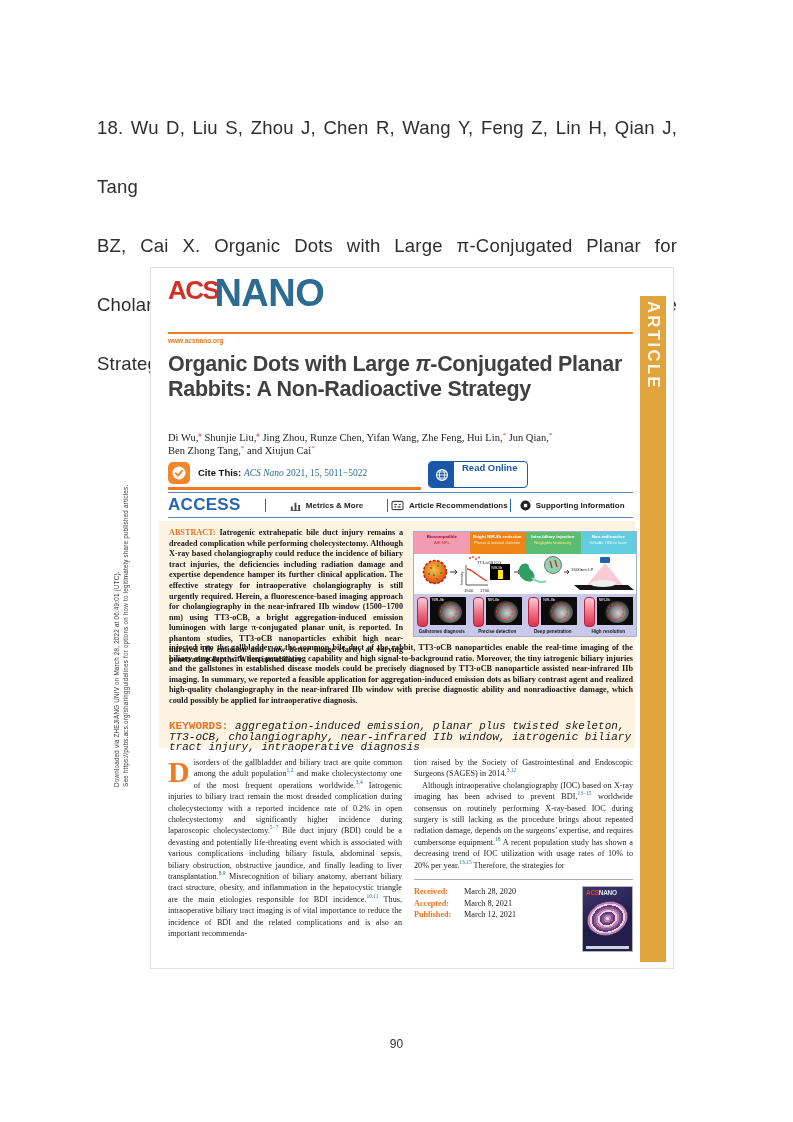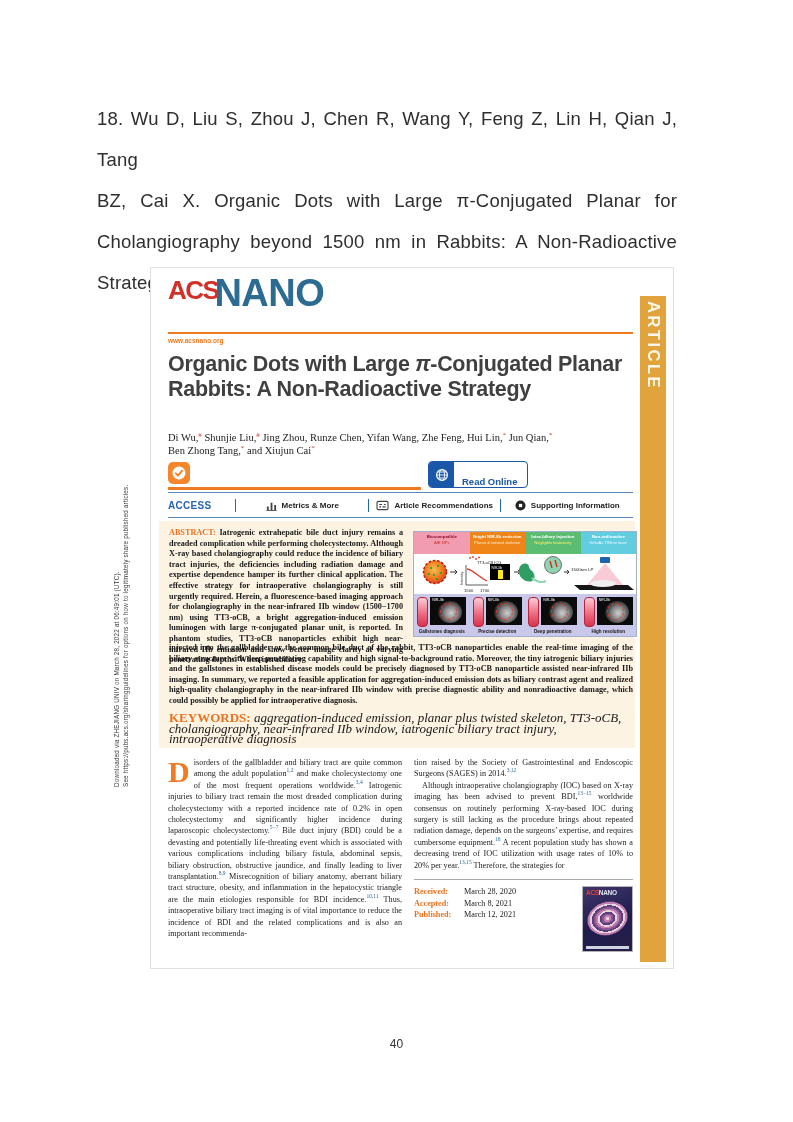--- a/index.html
+++ b/index.html
@@ -1,21 +1,21 @@
 <!DOCTYPE html>
 <html><head>
 <meta charset="utf-8">
 <style>
   html,body{margin:0;padding:0;background:#fff;}
   .page{position:relative;width:793px;height:1122px;background:#ffffff;overflow:hidden;
         font-family:"Liberation Sans",sans-serif;}
 
   
   .citation{position:absolute;left:97px;top:98px;width:580px;color:#2e2e2e;
-            font-size:18.5px;line-height:41px;letter-spacing:.2px;}
+            font-size:18.5px;line-height:59px;letter-spacing:.2px;}
   .cite-line{text-align:justify;text-align-last:justify;white-space:normal;}
   .cite-line:last-child{text-align-last:left;}
 
   
   .vnote{position:absolute;left:112px;top:447px;height:340px;
          writing-mode:vertical-rl;transform:rotate(180deg);
          font-size:6.3px;line-height:9px;color:#3a3a3a;letter-spacing:.2px;}
 
   
   .paper{position:absolute;left:150px;top:267px;width:522px;height:700px;background:#fff;
@@ -40,41 +40,41 @@
 
   .citebar{position:absolute;left:17px;top:193px;width:465px;height:30px;}
   .badge{position:absolute;left:0;top:1px;width:22px;height:22px;background:#f5862c;border-radius:5px;
          display:flex;align-items:center;justify-content:center;}
   .cite-text{position:absolute;left:30px;top:0;height:24px;line-height:24px;font-size:9.5px;
              font-family:"Liberation Sans",sans-serif;color:#111;}
   .cite-text b{font-weight:800;}
   .cite-text .ref{color:#2c6b92;font-family:"Liberation Serif",serif;}
   .cite-underline{position:absolute;left:0;top:26px;width:253px;height:3px;background:#ee7b21;}
   .read-online{position:absolute;left:260px;top:0;height:25px;border:1.5px solid #1a57a8;border-radius:4px;
-               display:flex;align-items:flex-end;background:#fff;overflow:hidden;cursor:pointer;}
+               display:flex;align-items:flex-start;background:#fff;overflow:hidden;cursor:pointer;}
   .ro-icon{width:25px;height:25px;background:#1a57a8;display:flex;align-items:center;justify-content:center;}
   .ro-label{color:#1a57a8;font:800 9.5px "Liberation Sans",sans-serif;padding:0 10px 0 8px;}
 
   .access{position:absolute;left:17px;top:224px;width:465px;height:24px;
           border-top:1.5px solid #5b87bb;border-bottom:1.5px solid #5b87bb;
           display:flex;align-items:center;font-family:"Liberation Sans",sans-serif;}
-  .access-label{color:#2766ae;font-weight:800;font-size:10px;letter-spacing:.3px;margin-right:24px;}
+  .access-label{color:#2766ae;font-weight:800;font-size:17px;letter-spacing:.3px;margin-right:24px;}
   .sep{width:1px;height:13px;background:#2766ae;margin:0 0 0 0;}
   .access-item{flex:1;display:flex;align-items:center;justify-content:center;gap:5px;
                font-size:8px;color:#222;font-weight:600;}
   .access-item svg{flex:0 0 auto;}
 
   
   .absbox{position:absolute;left:8px;top:253px;width:476px;height:227px;background:#fcf3e2;}
   .abs-left{position:absolute;left:10px;top:7px;width:234px;font-weight:700;font-size:8.2px;
             line-height:10.6px;text-align:justify;color:#191919;}
   .abs-label,.kw-label{color:#e87421;font-weight:800;}
   .abs-full{position:absolute;left:10px;top:122px;width:464px;font-weight:700;font-size:8.2px;
             line-height:10.6px;text-align:justify;color:#191919;}
-  .kw{position:absolute;left:10px;top:192px;width:464px;font-size:13px;line-height:10.5px;color:#191919;}
+  .kw{position:absolute;left:10px;top:200px;width:464px;font-size:11px;line-height:10.5px;color:#191919;font-family:Liberation Mono, monospace;}
   .kw-text{font-style:italic;}
 
   
   .fig{position:absolute;left:254px;top:10px;width:222px;height:104px;background:#fff;border:1px solid #9fb3d1;
        font-family:"Liberation Sans",sans-serif;display:flex;flex-direction:column;}
   .fig-headers{display:flex;height:22px;}
   .fig-h{width:55.5px;text-align:center;padding-top:2px;box-sizing:border-box;}
   .fig-h-title{font-size:4.4px;font-weight:800;line-height:6px;white-space:nowrap;}
   .fig-h-sub{font-size:4.1px;line-height:6px;white-space:nowrap;}
   .fig-mid{height:40px;background:#fff;}
@@ -161,20 +161,24 @@
     <div>Di Wu,<sup>#</sup> Shunjie Liu,<sup>#</sup> Jing Zhou, Runze Chen, Yifan Wang, Zhe Feng, Hui Lin,<sup>*</sup> Jun Qian,<sup>*</sup></div>
         <div>Ben Zhong Tang,<sup>*</sup> and Xiujun Cai<sup>*</sup></div>
       </div>
 
     <div class="citebar">
       <div class="badge">
         <svg width="16" height="16" viewBox="0 0 16 16">
             <circle cx="8" cy="8" r="6.5" fill="#fff"></circle>
             <path d="M4.8 8.3l2.2 2.2 4.2-4.8" stroke="#f5862c" stroke-width="1.9" fill="none" stroke-linecap="round"></path>
           </svg>
+      </div>
+      <div class="cite-text">
+        <b>Cite This:</b>
+        <span class="ref"><i>ACS Nano</i> 2021, 15, 5011−5022</span>
       </div>
       <div class="cite-underline"></div>
       <div class="read-online">
         <span class="ro-icon">
           <svg width="14" height="14" viewBox="0 0 16 16">
               <circle cx="8" cy="8" r="6.2" fill="none" stroke="#fff" stroke-width="1.4"></circle>
               <ellipse cx="8" cy="8" rx="3" ry="6.2" fill="none" stroke="#fff" stroke-width="1"></ellipse>
               <path d="M2 8h12M3.2 4.6h9.6M3.2 11.4h9.6" stroke="#fff" stroke-width="1" fill="none"></path>
             </svg>
         </span>
@@ -384,14 +388,14 @@
         <div class="cover">
           <span class="mast"><i class="m-acs">ACS</i><i class="m-nano">NANO</i></span>
           <span class="disc"></span>
           <span class="cbar"></span>
         </div>
       </div>
     </div>
 
   </div>
 
-  <div class="pagenum">40</div>
+  <div class="pagenum">90</div>
 </div>
 
 </body></html>

